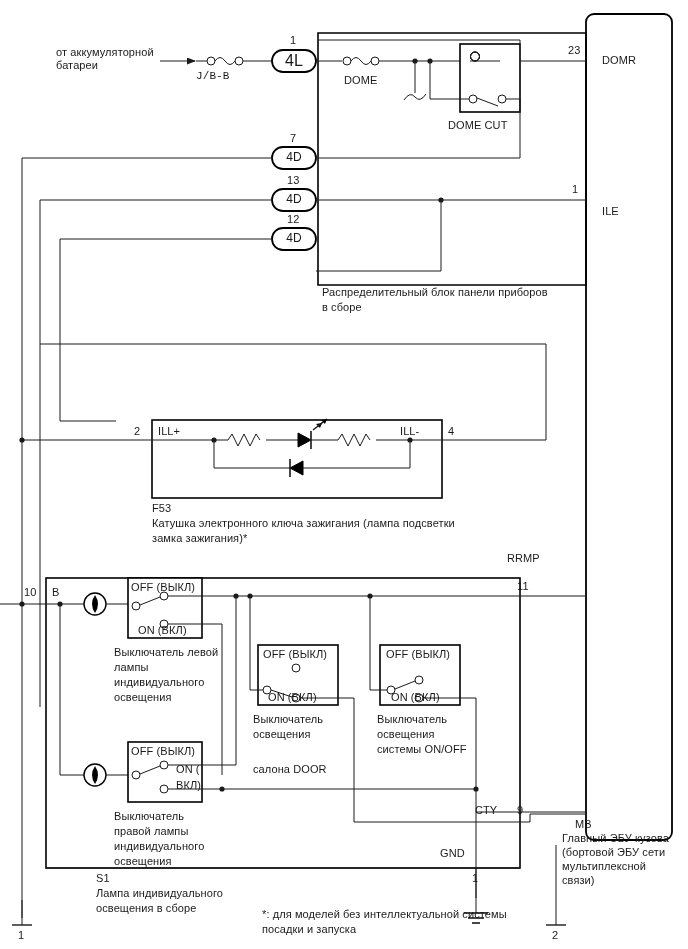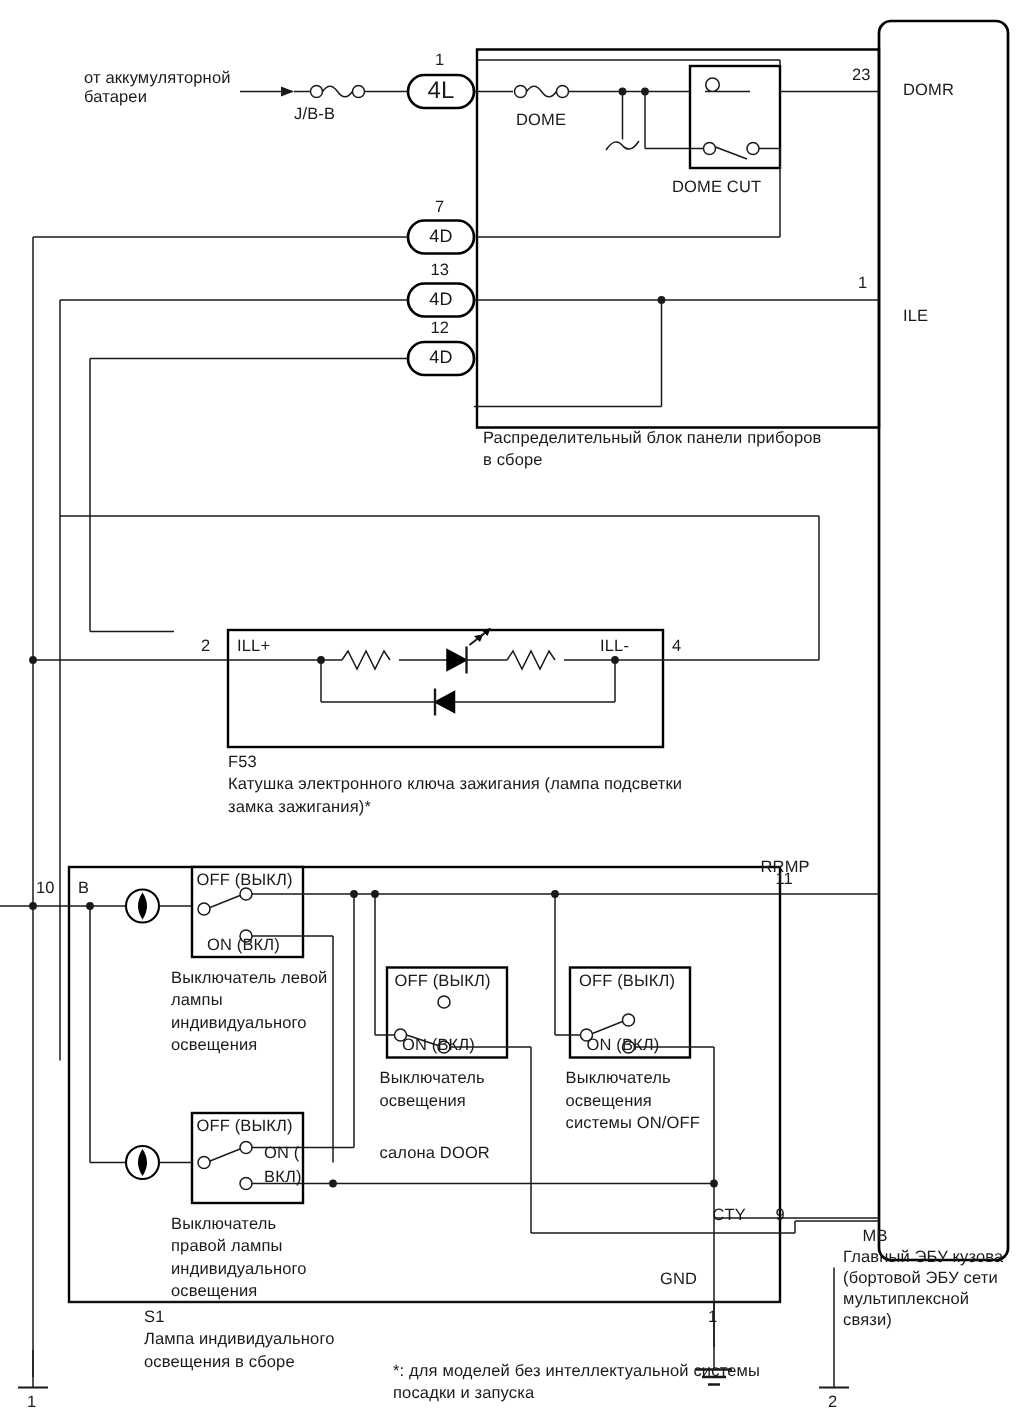--- a/index.html
+++ b/index.html
@@ -227,21 +227,21 @@
       <line x1="22" y1="900" x2="22" y2="925"></line>
       <line x1="12" y1="925" x2="32" y2="925" stroke-width="1.4"></line>
       <line x1="556" y1="845" x2="556" y2="925"></line>
       <line x1="546" y1="925" x2="566" y2="925" stroke-width="1.4"></line>
 
     </g>
   </svg>
 
   <div class="lbl multi" style="left:56px; top:46px; width:130px;">от аккумуляторной<br>батареи</div>
 
-  <div class="lbl" style="left:196px; top:70px;">J/B-B</div>
+  <div class="lbl" style="left:196px; top:70px;font-family:Liberation Mono, monospace;">J/B-B</div>
 
   <div class="lbl" style="left:344px; top:74px;">DOME</div>
 
   <div class="lbl" style="left:448px; top:119px;">DOME CUT</div>
 
   <div class="lbl num" style="left:290px; top:34px;">1</div>
   <div class="lbl ctr" style="left:272px; top:54px; width:44px; font-size:16px;">4L</div>
 
   <div class="lbl num" style="left:290px; top:132px;">7</div>
   <div class="lbl ctr" style="left:272px; top:151px; width:44px; font-size:12px;">4D</div>
@@ -254,21 +254,21 @@
 
   <div class="lbl" style="left:322px; top:286px;">Распределительный блок панели приборов</div>
   <div class="lbl" style="left:322px; top:301px;">в сборе</div>
 
   <div class="lbl num" style="left:568px; top:44px;">23</div>
   <div class="lbl" style="left:602px; top:54px;">DOMR</div>
 
   <div class="lbl num" style="left:572px; top:183px;">1</div>
   <div class="lbl" style="left:602px; top:193px;margin-top:12px;">ILE</div>
 
-  <div class="lbl" style="left:463px; top:572px;padding-left:44px;">RRMP</div>
+  <div class="lbl" style="left:463px; top:552px;padding-left:44px;">RRMP</div>
   <div class="lbl num" style="left:517px; top:580px;">11</div>
 
   <div class="lbl" style="left:475px; top:804px;">CTY</div>
   <div class="lbl num" style="left:517px; top:804px;">9</div>
 
   <div class="lbl" style="left:562px; top:818px;padding-left:13px;">MB</div>
   <div class="lbl" style="left:562px; top:832px;">Главный ЭБУ кузова</div>
   <div class="lbl" style="left:562px; top:846px;">(бортовой ЭБУ сети</div>
   <div class="lbl" style="left:562px; top:860px;">мультиплексной</div>
   <div class="lbl" style="left:562px; top:874px;">связи)</div>

